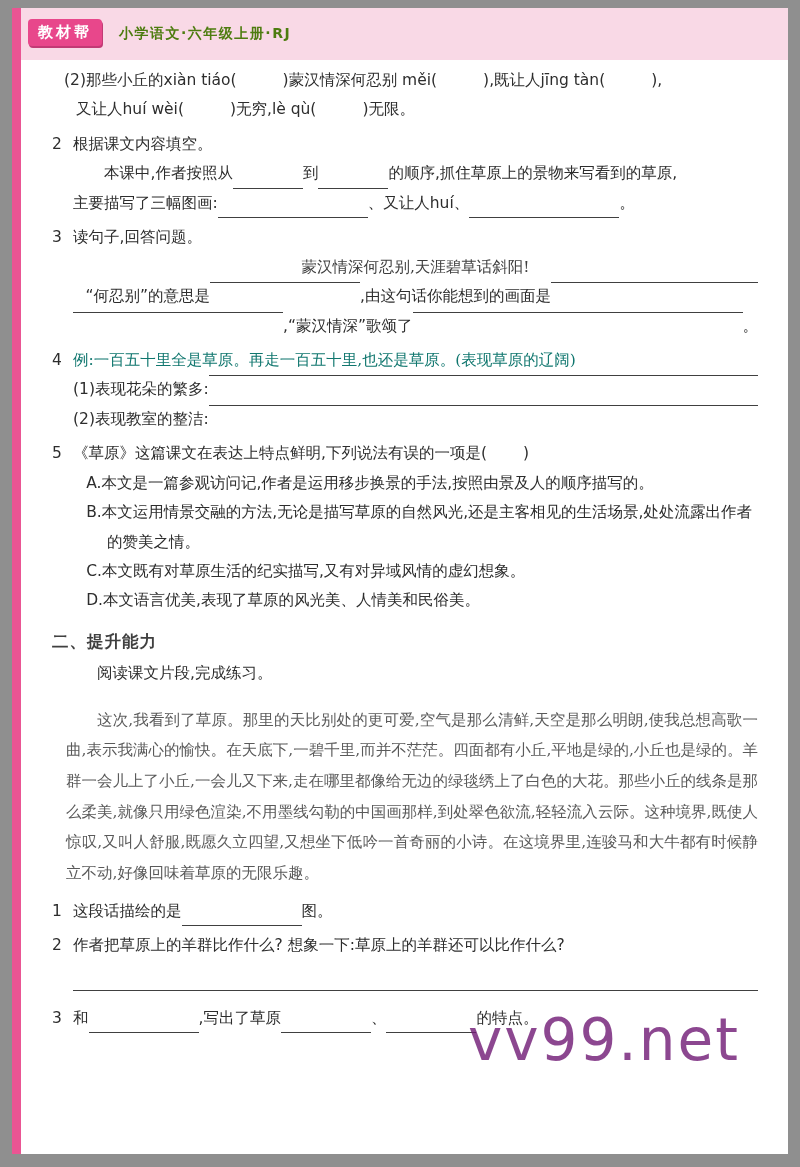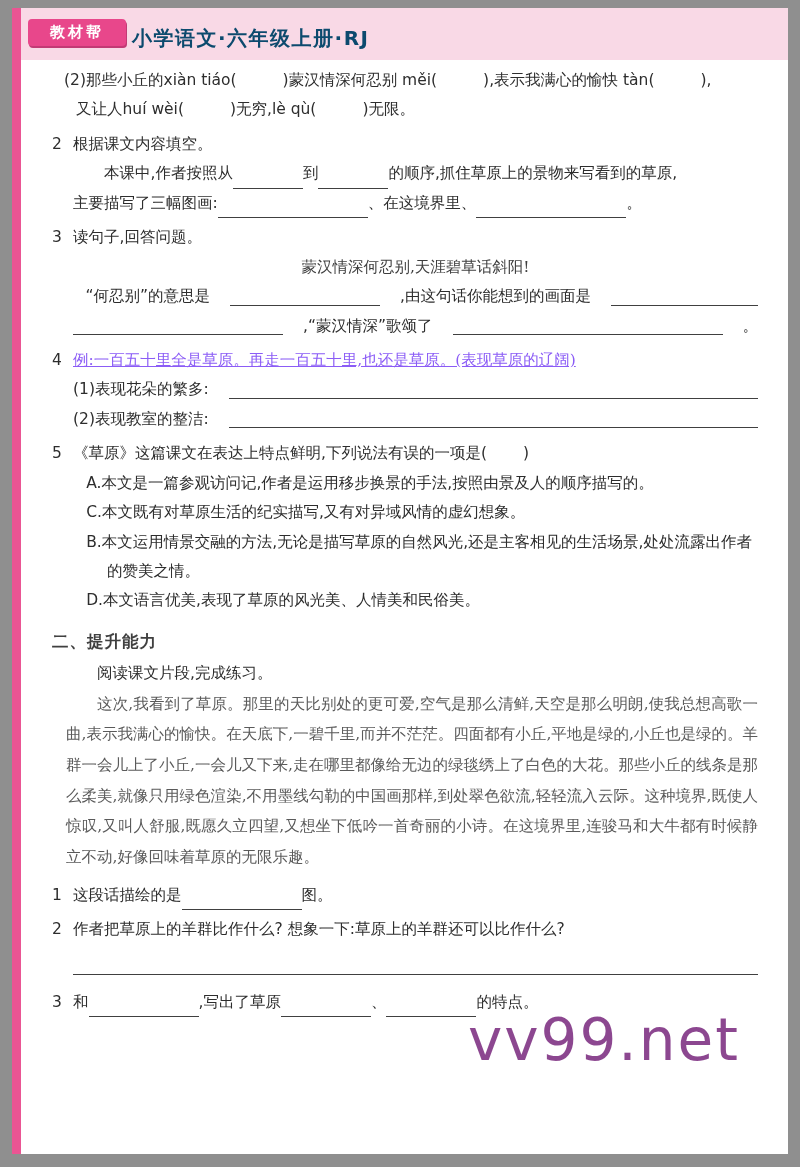--- a/index.html
+++ b/index.html
@@ -12,59 +12,59 @@
   }
   .page {
     position:absolute; left:12px; right:12px; top:8px; bottom:13px;
     background:#ffffff; overflow:hidden;
   }
   .edge { position:absolute; left:0; top:0; bottom:0; width:9px; background:#ea5593; z-index:3; }
   .band { position:absolute; left:0; right:0; top:0; height:52px; background:#f9d9e6; z-index:1; }
   .badge {
     position:absolute; left:16px; top:11px; z-index:4;
     background:#e8478b; color:#fff; font-weight:bold; font-size:15px;
-    padding:4px 22px; border-radius:4px; letter-spacing:3px;
+    padding:4px 10px; border-radius:4px; letter-spacing:3px;
     box-shadow:1px 2px 0 #c23a75;
   }
   .htitle {
-    position:absolute; left:120px; top:17px; z-index:4;
-    color:#0c4a6e; font-weight:bold; font-size:20px; letter-spacing:1.5px;
+    position:absolute; left:107px; top:17px; z-index:4;
+    color:#4d7c0f; font-weight:bold; font-size:14px; letter-spacing:1.5px;
   }
   .content {
     position:absolute; top:58px; left:40px; right:30px; bottom:0; z-index:2;
     font-size:15.5px; color:#2d2d2d; line-height:1.9;
   }
   .block { margin-bottom:5px; }
   .qrow { display:flex; }
   .qnum { flex:0 0 21px; }
   .qbody { flex:1 1 auto; min-width:0; }
   .line { white-space:nowrap; overflow:hidden; }
   .ind2 { padding-left:2em; }
   .ml12 { margin-left:12px; }
   .ml38 { margin-left:24px; }
   .ind08 { padding-left:0.8em; }
   .gap { display:inline-block; width:46px; }
   .gap36 { display:inline-block; width:36px; }
   .bl { display:inline-block; border-bottom:1px solid #404040; height:1.05em; vertical-align:bottom; }
   .w65 { width:65px; } .w70 { width:70px; } .w90 { width:90px; }
   .w110 { width:110px; } .w120 { width:120px; } .w150 { width:150px; }
-  .fline { display:flex; align-items:flex-end;gap:20px; }
+  .fline { display:flex; align-items:flex-start; }
   .fline span { white-space:nowrap; }
   .ub { height:0; border-bottom:1px solid #404040; margin-bottom:6px; }
   .grow { flex:1 1 auto; }
   .f150 { flex:0 0 150px; }
   .f210 { flex:0 0 210px; }
-  .kai { font-family:"DejaVu Serif", serif; color:#8b5cf6;text-decoration:underline; }
+  .kai { font-family:"DejaVu Serif", serif; color:#0f766e; }
   .quote { text-align:center; font-family:"DejaVu Serif", serif; color:#3e3e3e; }
   .opt { margin-left:0.85em; padding-left:1.35em; text-indent:-1.35em; }
   .sec-head { color:#404040; font-weight:bold; font-size:16.5px; margin:10px 0 2px 0; letter-spacing:1px; }
   .sec-body { padding-left:14px; }
   .passage {
     font-family:"DejaVu Serif", serif; color:#5a5a5a;
-    text-align:justify; text-indent:2em; line-height:1.98; margin-bottom:8px;
+    text-align:justify; text-indent:2em; line-height:1.98; margin-bottom:8px;margin-top:16px;
   }
   .blankline { height:30px; border-bottom:1px solid #404040; margin-bottom:8px; }
   .watermark {
     position:absolute; right:48px; top:998px; z-index:5;
     font-size:58px; color:#701a75; opacity:0.8; letter-spacing:2px;
     pointer-events:none;
   }
 </style>
 </head>
 <body>
@@ -72,36 +72,36 @@
 <div class="page">
   <div class="band"></div>
   <div class="edge"></div>
   <div class="badge">教材帮</div>
   <div class="htitle">小学语文·六年级上册·RJ</div>
 
   <div class="content">
 
     <div class="block">
       <div class="line ml12">
-        <span>(2)那些小丘的xiàn  tiáo(</span><span class="gap"></span><span>)蒙汉情深何忍别  měi(</span><span class="gap"></span><span>),表示我满心的愉快  tàn(</span><span class="gap"></span><span>),</span>
+        <span>(2)那些小丘的xiàn  tiáo(</span><span class="gap"></span><span>)蒙汉情深何忍别  měi(</span><span class="gap"></span><span>),既让人jīng  tàn(</span><span class="gap"></span><span>),</span>
       </div>
       <div class="line ml38">
         <span>又让人huí  wèi(</span><span class="gap"></span><span>)无穷,lè  qù(</span><span class="gap"></span><span>)无限。</span>
       </div>
     </div>
 
     <div class="block qrow">
       <span class="qnum">2</span>
       <div class="qbody">
         <div class="line">根据课文内容填空。</div>
         <div class="line ind2">
           <span>本课中,作者按照从</span><span class="bl w70"></span><span>到</span><span class="bl w70"></span><span>的顺序,抓住草原上的景物来写看到的草原,</span>
         </div>
         <div class="line">
-          <span>主要描写了三幅图画:</span><span class="bl w150"></span><span>、在这境界里、</span><span class="bl w150"></span><span>。</span>
+          <span>主要描写了三幅图画:</span><span class="bl w150"></span><span>、又让人huí、</span><span class="bl w150"></span><span>。</span>
         </div>
       </div>
     </div>
 
     <div class="block qrow">
       <span class="qnum">3</span>
       <div class="qbody">
         <div class="line">读句子,回答问题。</div>
         <div class="quote">蒙汉情深何忍别,天涯碧草话斜阳!</div>
         <div class="fline ind08">
@@ -134,22 +134,22 @@
       </div>
     </div>
 
     <div class="block qrow">
       <span class="qnum">5</span>
       <div class="qbody">
         <div class="line">
           <span>《草原》这篇课文在表达上特点鲜明,下列说法有误的一项是(</span><span class="gap36"></span><span>)</span>
         </div>
         <div class="opt">A.本文是一篇参观访问记,作者是运用移步换景的手法,按照由景及人的顺序描写的。</div>
+        <div class="opt">B.本文运用情景交融的方法,无论是描写草原的自然风光,还是主客相见的生活场景,处处流露出作者的赞美之情。</div>
         <div class="opt">C.本文既有对草原生活的纪实描写,又有对异域风情的虚幻想象。</div>
-        <div class="opt">B.本文运用情景交融的方法,无论是描写草原的自然风光,还是主客相见的生活场景,处处流露出作者的赞美之情。</div>
         <div class="opt">D.本文语言优美,表现了草原的风光美、人情美和民俗美。</div>
       </div>
     </div>
 
     <div class="sec-head">二、提升能力</div>
     <div class="sec-body">
       <div class="line ind2">阅读课文片段,完成练习。</div>
       <div class="passage">这次,我看到了草原。那里的天比别处的更可爱,空气是那么清鲜,天空是那么明朗,使我总想高歌一曲,表示我满心的愉快。在天底下,一碧千里,而并不茫茫。四面都有小丘,平地是绿的,小丘也是绿的。羊群一会儿上了小丘,一会儿又下来,走在哪里都像给无边的绿毯绣上了白色的大花。那些小丘的线条是那么柔美,就像只用绿色渲染,不用墨线勾勒的中国画那样,到处翠色欲流,轻轻流入云际。这种境界,既使人惊叹,又叫人舒服,既愿久立四望,又想坐下低吟一首奇丽的小诗。在这境界里,连骏马和大牛都有时候静立不动,好像回味着草原的无限乐趣。</div>
     </div>
 

